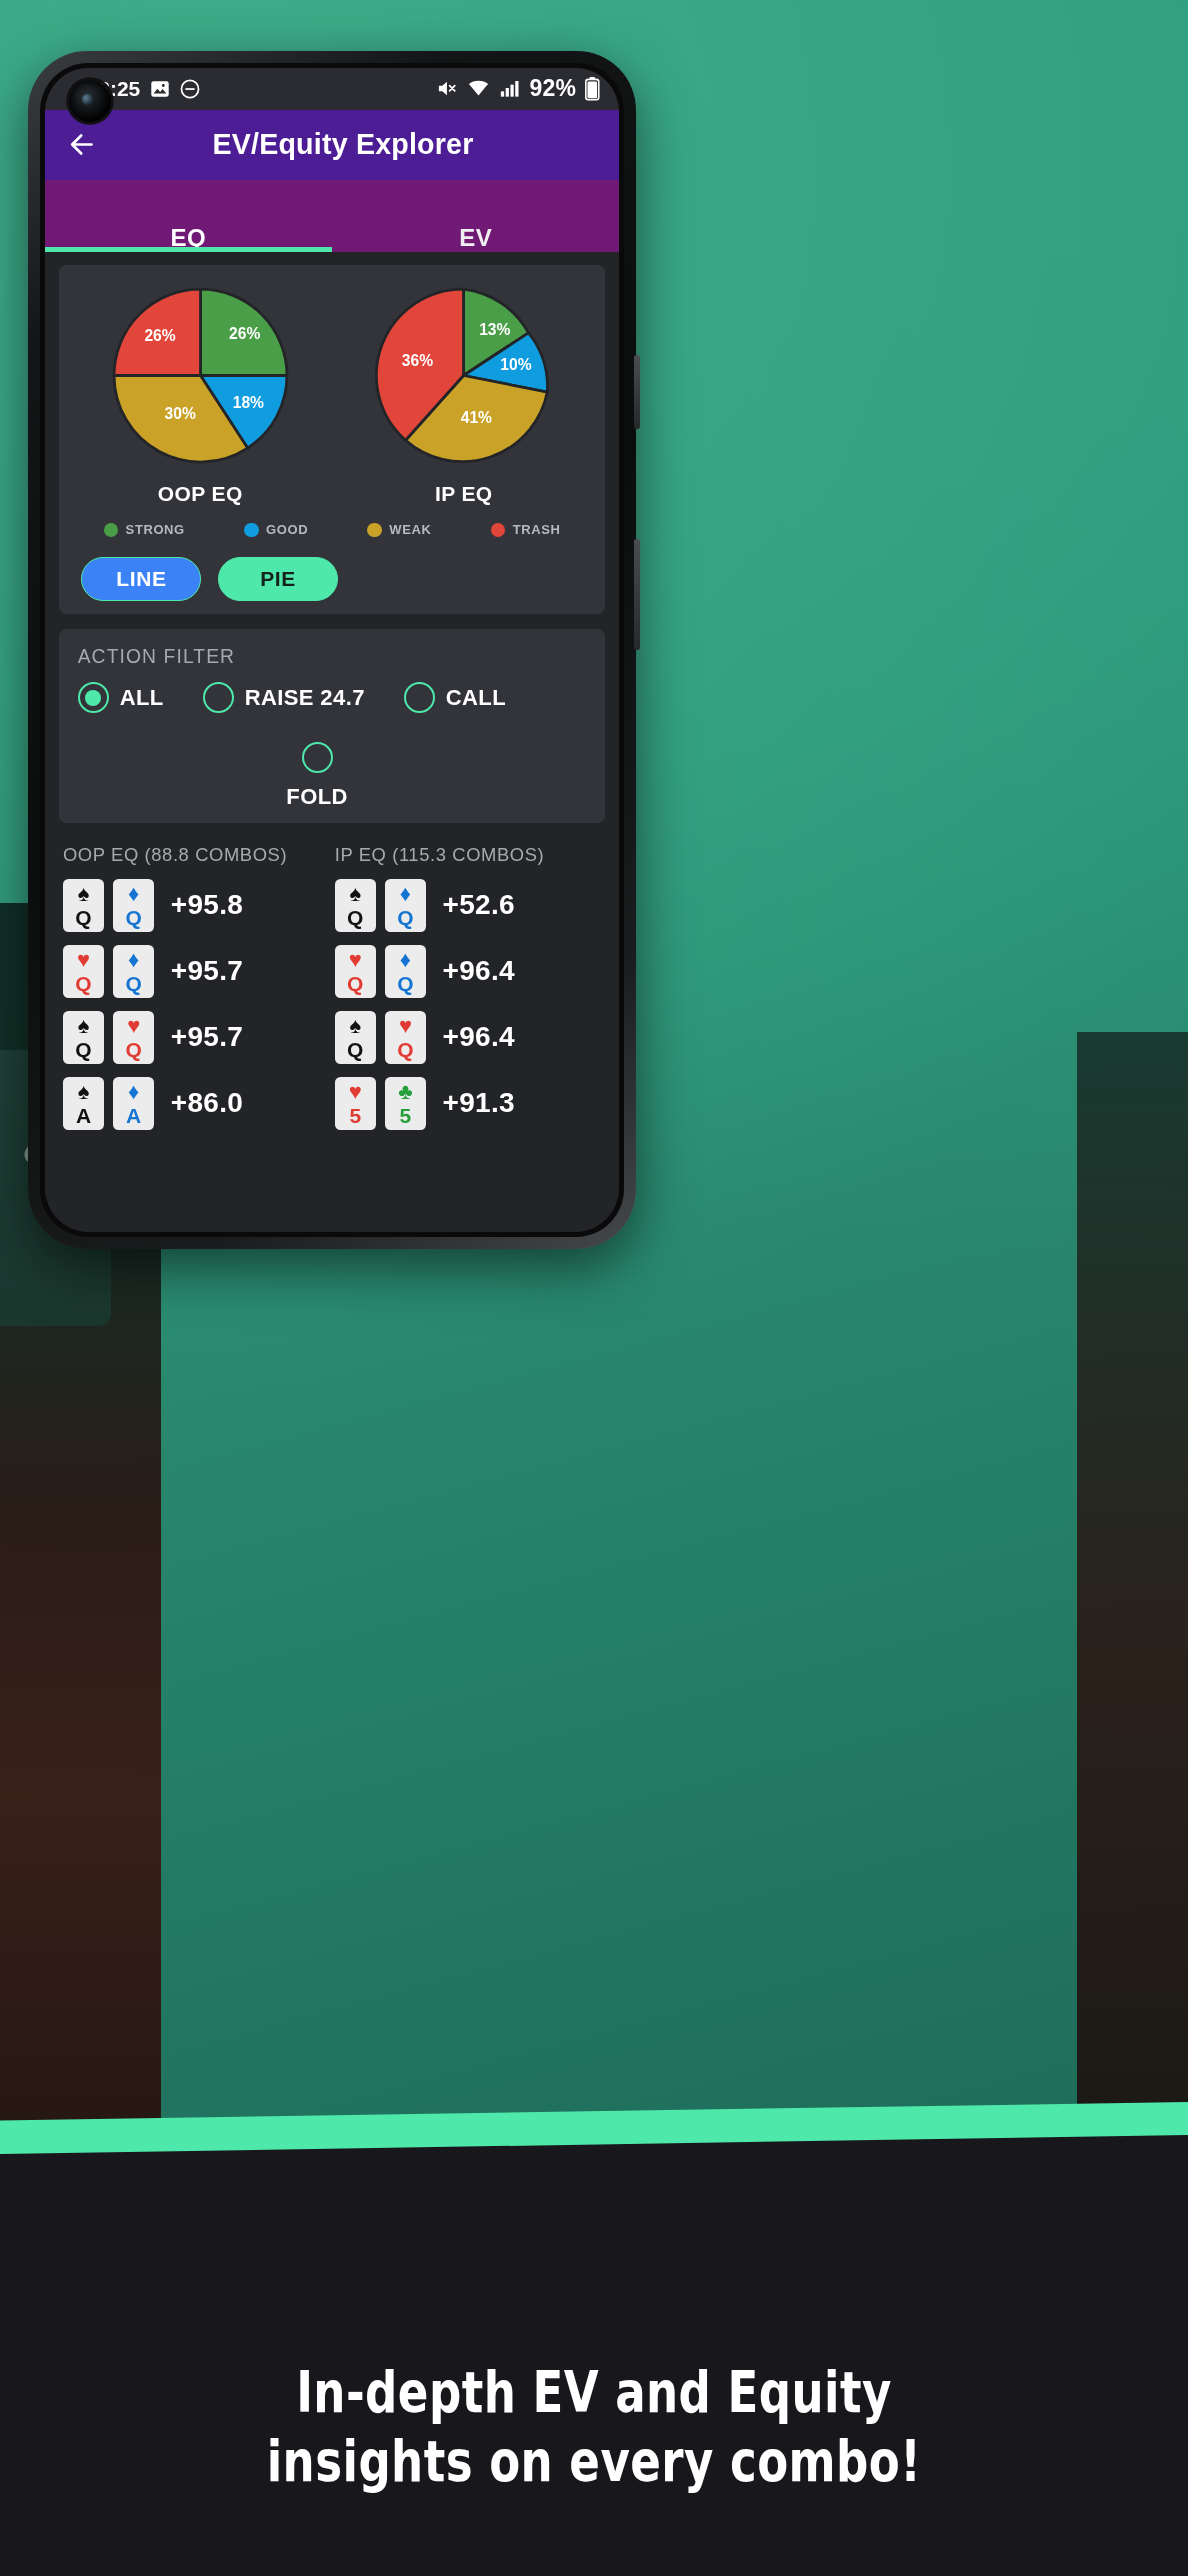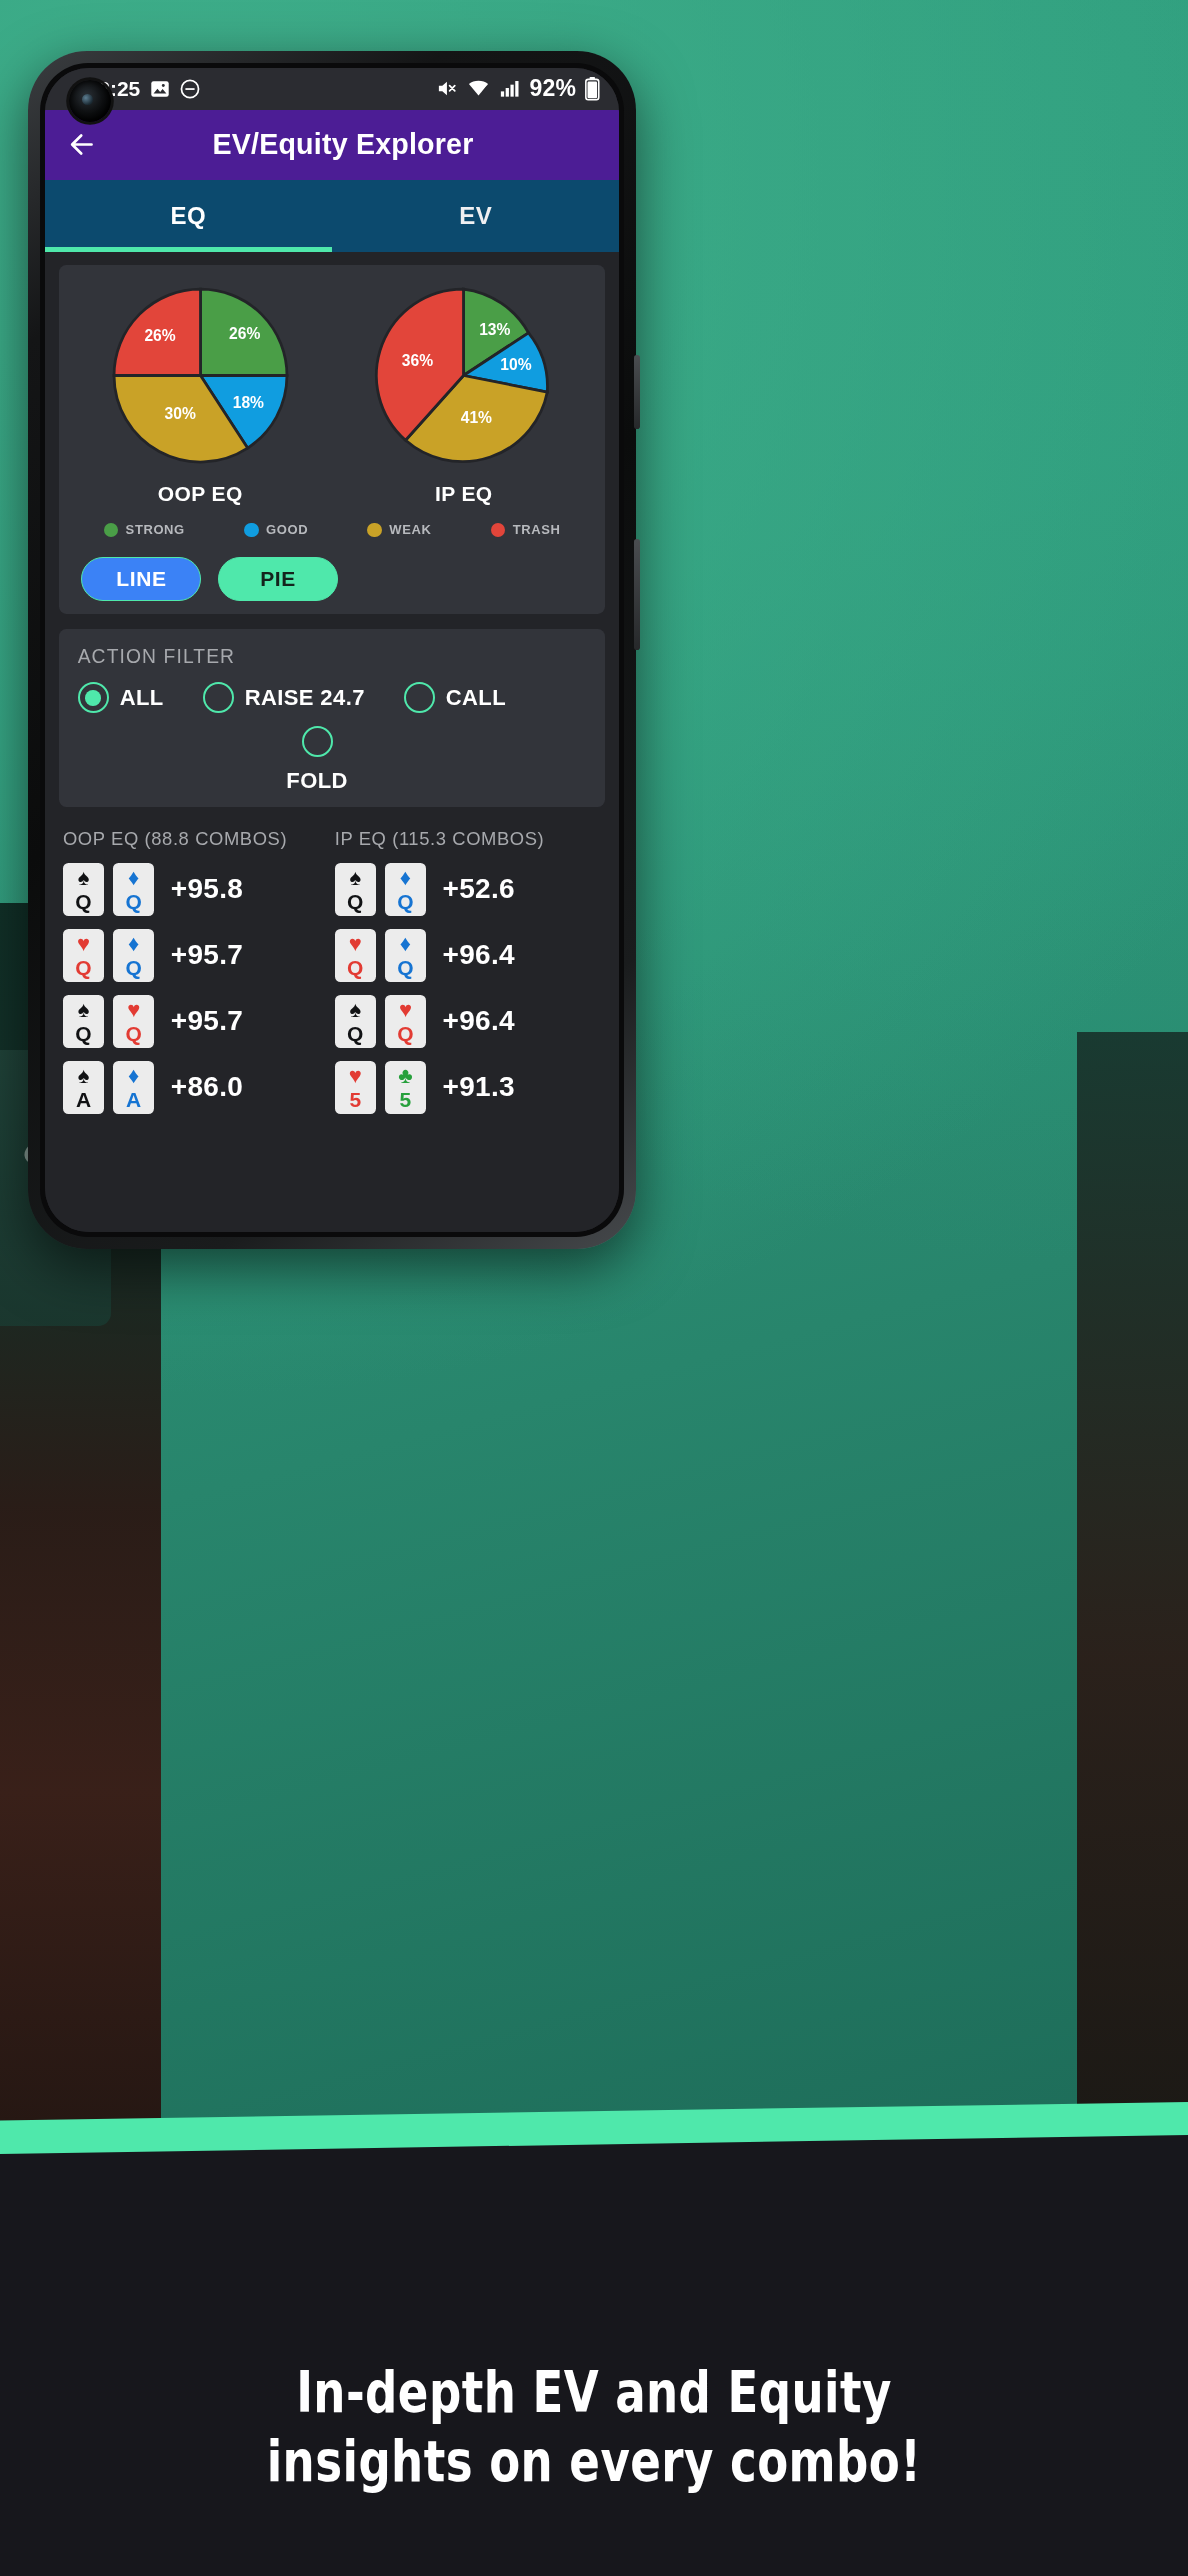--- a/index.html
+++ b/index.html
@@ -113,22 +113,22 @@
     color: #fff;
   }
   #appbar-title {
     color: #ffffff; font-size: 28.6px; font-weight: 700; letter-spacing: 0.2px;
     flex: 1; text-align: center; margin-right: 42px;
   }
 
   
   #tabs {
     flex: 0 0 72px;
-    background: #0c4a6e;
-    display: flex; position: relative;
+    background: #701a75;
+    display: flex; position: relative; align-items: flex-end;
   }
   .tab {
     flex: 1; display: flex; align-items: center; justify-content: center;
     color: #ffffff; font-size: 24px; font-weight: 700; letter-spacing: 0.5px;
   }
   .tab.inactive { color: #f0f0f2; }
   #tab-underline {
     position: absolute; left: 0; bottom: 0; width: 50%; height: 4.6px;
     background: #4fe8ab;
   }
@@ -169,21 +169,21 @@
     display: flex; align-items: center; justify-content: center;
     font-size: 21px; font-weight: 700; letter-spacing: 0.6px;
   }
   .toggle-btn.outline { background: #3b82f6; border: 1.8px solid #4fe8ab; color: #ffffff; text-align: right; }
   .toggle-btn.filled  { background: #4fe8ab; border: 1.8px solid #4fe8ab; color: #14241d; }
 
   
   #action-title {
     color: #a7a9ad; font-size: 19.3px; letter-spacing: 1.1px; margin: 3.7px 0 14.7px 9.2px;
   }
-  .radio-row { display: flex; align-items: center; flex-wrap: wrap; row-gap: 13px; padding-left: 9.2px; }
+  .radio-row { display: flex; align-items: center; flex-wrap: wrap; row-gap: 29px; padding-left: 9.2px; }
   .radio-item { display: flex; align-items: center; gap: 11px; margin-right: 39px; }
   .radio-ring {
     width: 31px; height: 31px; border-radius: 50%;
     border: 2.8px solid #4fe8ab; display: flex; align-items: center; justify-content: center;
   }
   .radio-dot { width: 15.7px; height: 15.7px; border-radius: 50%; background: #4fe8ab; }
   .radio-label { color: #ffffff; font-size: 22px; font-weight: 700; letter-spacing: 0.4px; }
 
   
   #combos { display: flex; gap: 5.5px; padding: 5.5px 3.7px 0 3.7px; }

